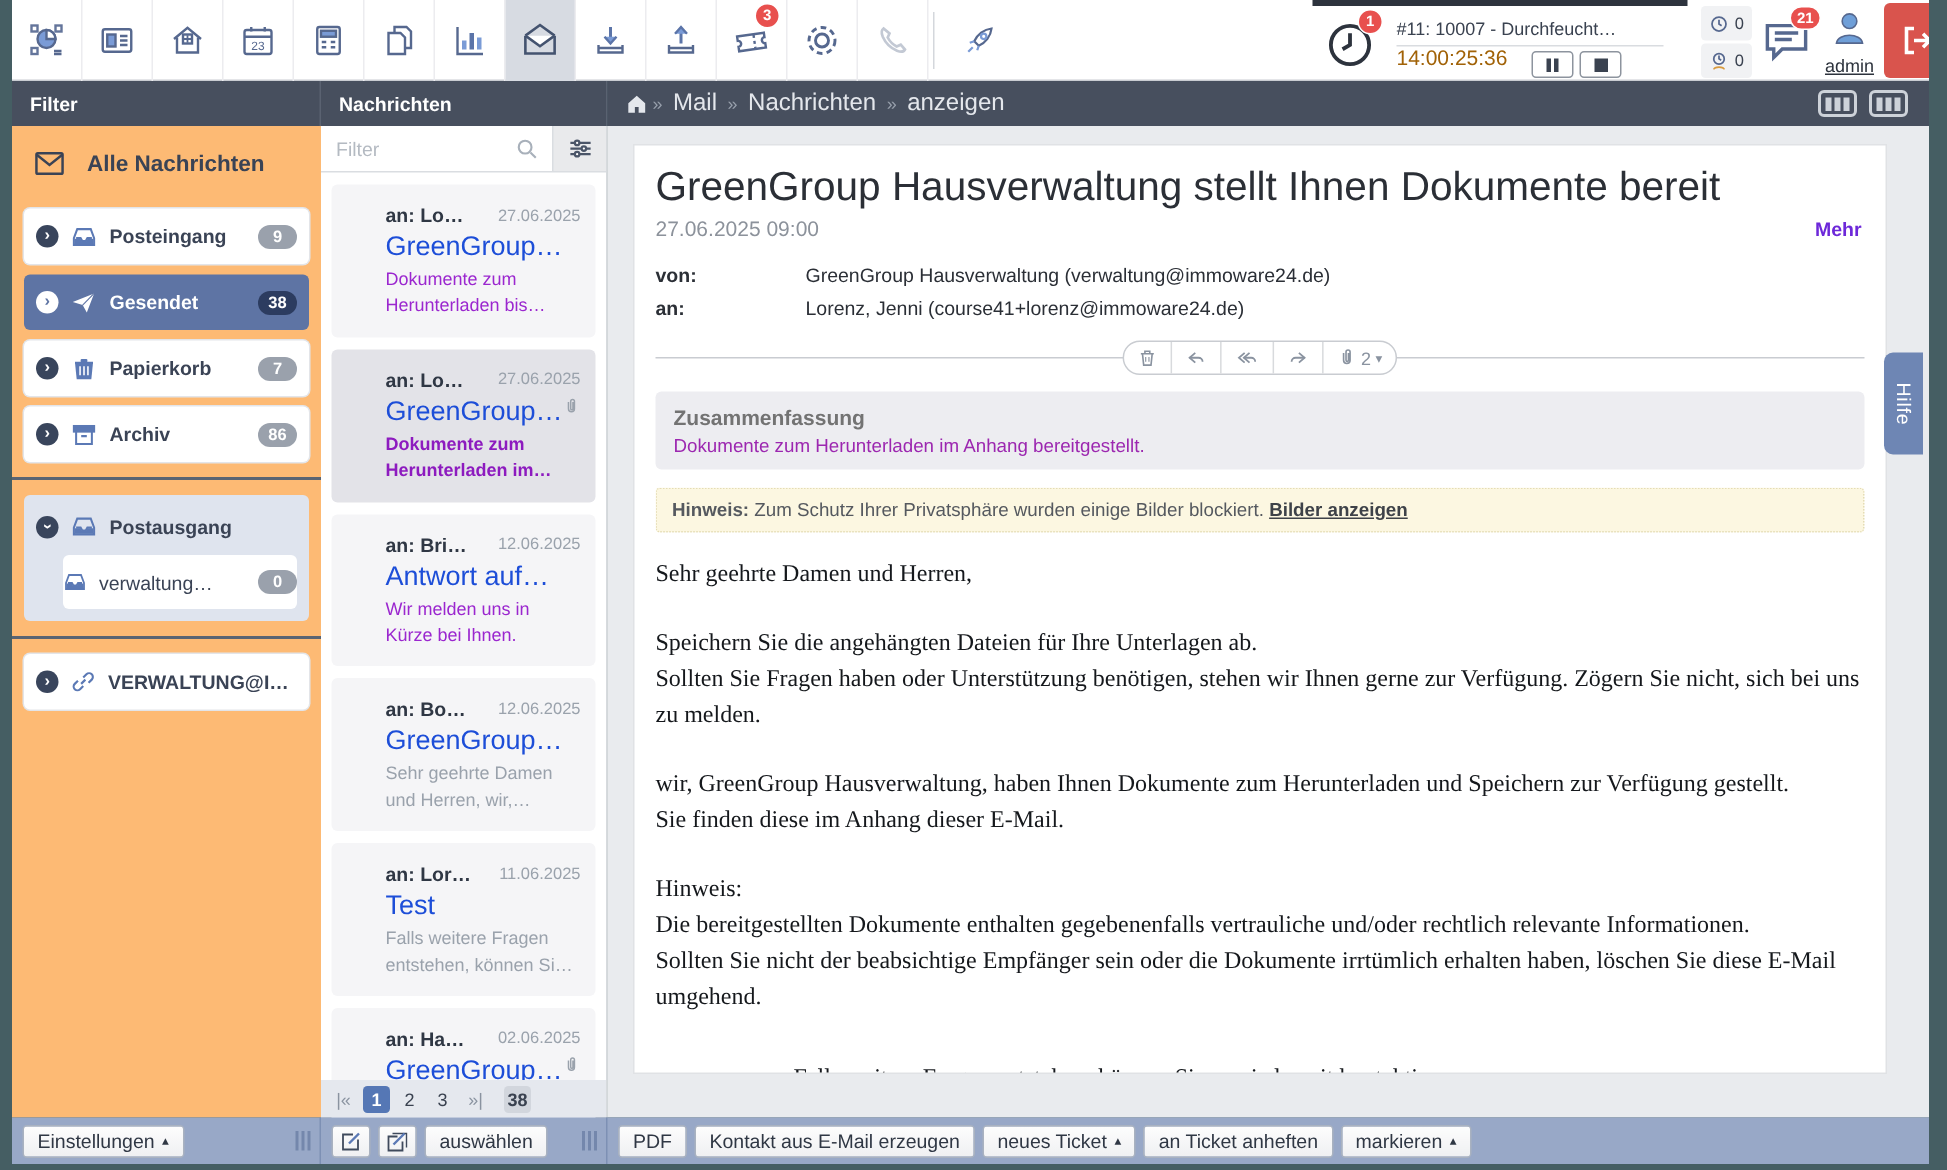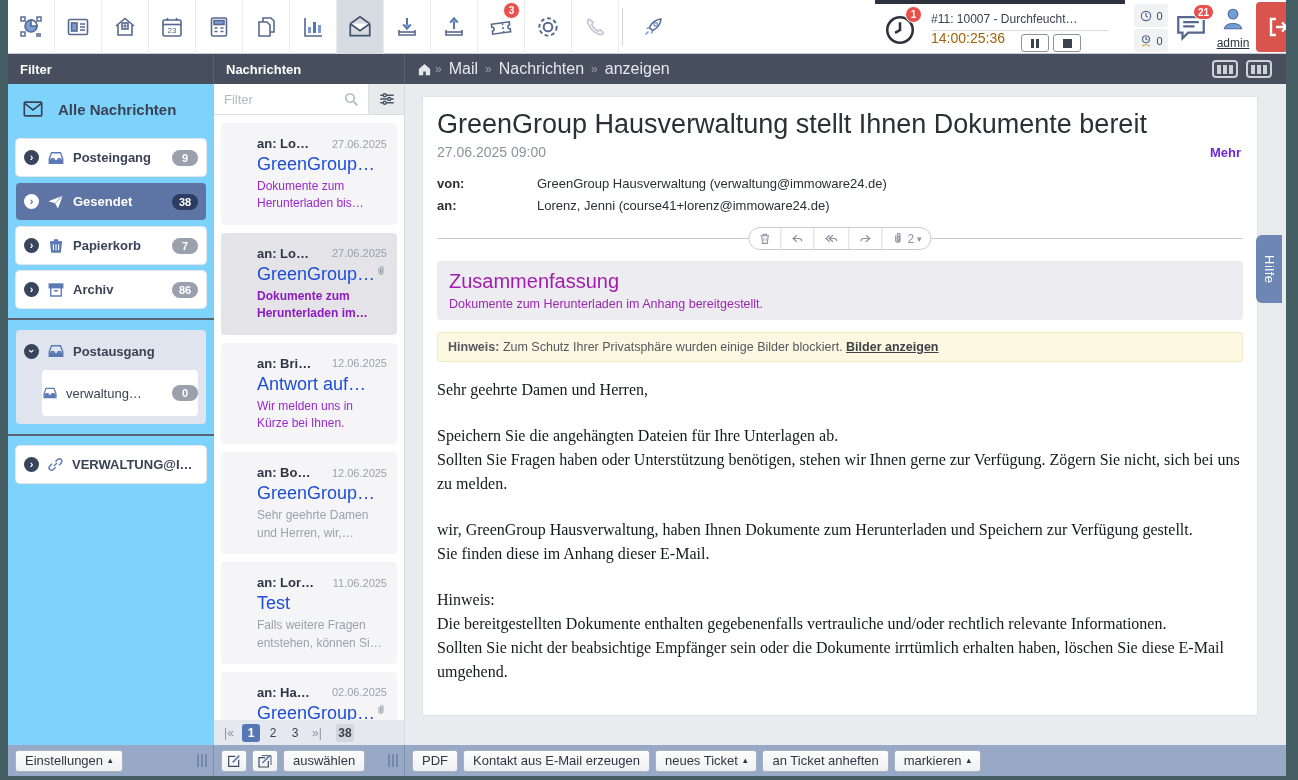--- a/index.html
+++ b/index.html
@@ -42,37 +42,37 @@
   #head-filter { left:8px; width:206px; border-right:1px solid #5a6271; }
   #head-msgs { left:214px; width:191px; border-right:1px solid #5a6271; }
   #head-bread { left:405px; width:881px; font-weight:normal; }
   .crumb { color:#e4e7ec; font-size:16px; margin:0 4px; cursor:pointer; }
   .crumb-sep { color:#98a0ac; font-size:12px; margin:0 3px; }
   .paneltoggle { position:absolute; top:6px; width:26px; height:18px; border:2px solid #cdd2d9; border-radius:4px; display:flex; align-items:center; justify-content:center; gap:2px; cursor:pointer; }
   #ptog1 { right:48px; } #ptog2 { right:14px; }
   .pcol { width:4px; height:9px; background:#cdd2d9; }
 
   
-  #sidebar { left:8px; top:84px; width:206px; height:661px; background:#7dd3fc; }
+  #sidebar { left:8px; top:84px; width:206px; height:661px; background:#fdba74; }
   #all-msgs { display:flex; align-items:center; gap:14px; padding:14px 12px 12px 14px; font-size:15px; font-weight:bold; color:#3a4355; cursor:pointer; }
   .folder { margin:7px 8px; height:37px; background:#fff; border-radius:4px; display:flex; align-items:center; padding:0 8px; gap:8px; cursor:pointer; box-shadow:0 0 0 1px #e3e5e9; }
   .folder .flabel { font-size:13px; font-weight:bold; color:#3a4355; flex:1; }
   .count { min-width:26px; height:16px; border-radius:9px; background:#9aa1ac; color:#fff; font-size:11px; font-weight:bold; display:flex; align-items:center; justify-content:center; padding:0 5px; }
   .folder.selected { background:#5e74a4; box-shadow:none; }
   .folder.selected .flabel { color:#fff; }
   .folder.selected .count { background:#2c3c60; }
   .chev { width:15px; height:15px; border-radius:50%; background:#39455c; color:#fff; font-size:11px; font-weight:bold; display:flex; align-items:center; justify-content:center; flex:none; }
   .chev span { position:relative; top:-1px; }
   .chev.down span { display:inline-block; transform:rotate(90deg); top:0; }
   .folder.selected .chev { background:#fff; color:#5e74a4; }
   .sdivider { height:2px; background:#5a6472; margin:10px 0; }
   #outbox-group { margin:7px 8px; background:#dfe4ee; border-radius:4px; padding:4px 4px 8px 4px; }
   #outbox-row { display:flex; align-items:center; gap:8px; padding:8px 4px; cursor:pointer; }
   #outbox-row .flabel { font-size:13px; font-weight:bold; color:#3a4355; flex:1; }
-  #outbox-child { margin:2px 4px 0 22px; height:46px; background:#fff; border-radius:4px; display:flex; align-items:center; gap:8px; padding:0 0; cursor:pointer; }
+  #outbox-child { margin:2px 4px 0 22px; height:36px; background:#fff; border-radius:4px; display:flex; align-items:center; gap:8px; padding:0 0; cursor:pointer; }
   #outbox-child .flabel { font-size:13px; color:#3a4355; flex:1; }
 
   
   #mlist { left:214px; top:84px; width:191px; height:661px; background:#fff; border-right:1px solid #d7dade; }
   #filter-row { height:31px; border-bottom:1px solid #dadde1; display:flex; }
   #filter-input-wrap { flex:1; position:relative; }
   #filter-input { width:100%; height:100%; border:none; outline:none; padding:0 30px 0 10px; font-size:13px; color:#444; font-family:"Liberation Sans",sans-serif; }
   #filter-input::placeholder { color:#b4bac2; }
   #filter-search { position:absolute; right:8px; top:7px; }
   #filter-settings { width:36px; background:#e9eaec; border-left:1px solid #dadde1; display:flex; align-items:center; justify-content:center; cursor:pointer; }
@@ -100,21 +100,21 @@
   #mehr { position:absolute; right:16px; top:48px; font-size:13px; font-weight:bold; color:#6d28d9; cursor:pointer; }
   .addr-row { display:flex; margin-top:7px; font-size:13px; color:#2b2f36; }
   .addr-label { width:100px; font-weight:bold; }
   #action-line { position:relative; margin-top:14px; height:24px; }
   #action-line:before { content:""; position:absolute; left:0; right:0; top:11px; border-top:1px solid #c9ccd1; }
   #action-pill { position:absolute; left:50%; transform:translateX(-50%); top:0; height:23px; background:#fff; border:1px solid #c9ccd1; border-radius:12px; display:flex; align-items:center; }
   .apseg { padding:0 9px; height:100%; display:flex; align-items:center; gap:3px; border-right:1px solid #d8dadd; cursor:pointer; font-size:12px; color:#8a93a0; }
   .apseg:last-child { border-right:none; }
 
   #summary-box { margin-top:10px; background:#ededf1; border-radius:4px; padding:9px 12px; }
-  #summary-title { font-size:20px; font-weight:normal; color:#a21caf; }
+  #summary-title { font-size:14px; font-weight:bold; color:#737373; }
   #summary-text { font-size:12.5px; color:#9c27b0; margin-top:4px; }
   #notice-box { margin-top:12px; background:#fcf7e1; border:1px dotted #e4dcb4; border-radius:3px; padding:7px 10px; font-size:12.5px; color:#55595f; }
   #notice-label { font-weight:bold; }
   #notice-link { font-weight:bold; color:#3e4248; text-decoration:underline; cursor:pointer;margin-top:16px; }
 
   #mailbody { margin-top:16px; font-family:"Liberation Serif", serif; font-size:16px; color:#15181c; line-height:1.5; }
   #mailbody p { margin-bottom:22px; }
   #closing { margin-left:92px; margin-top:30px; }
   #closing .cl1 { margin-bottom:44px; }
 

